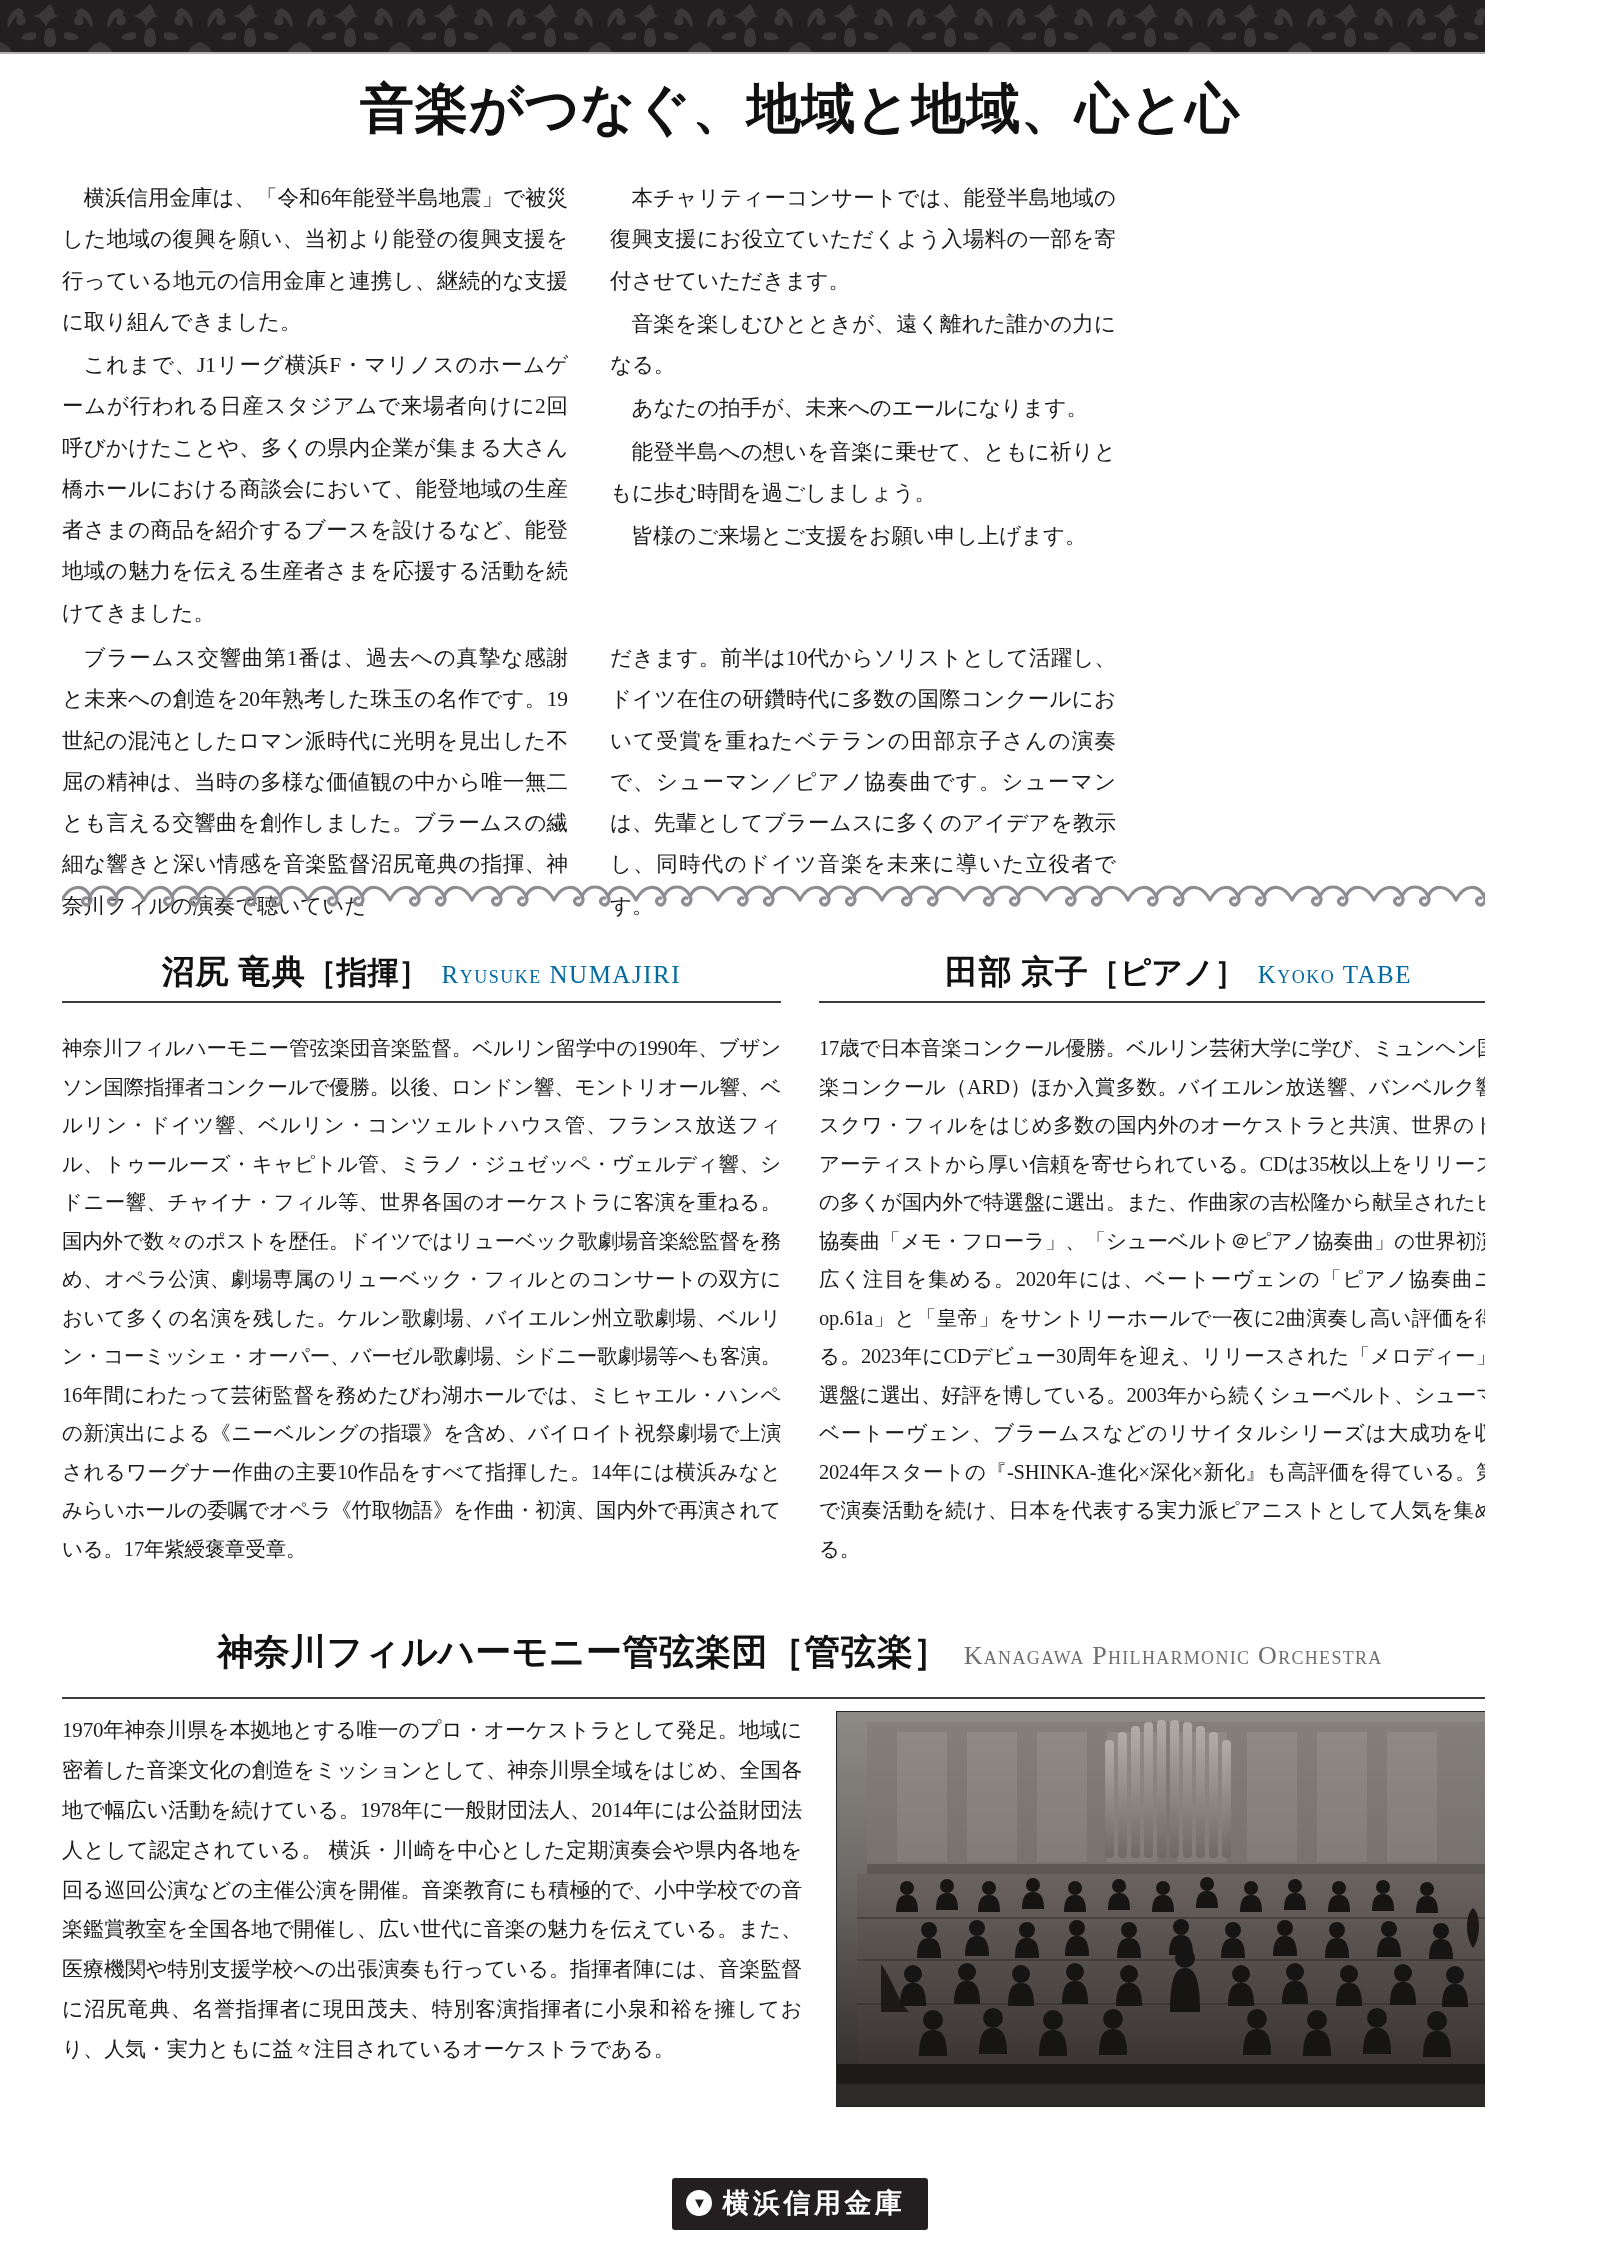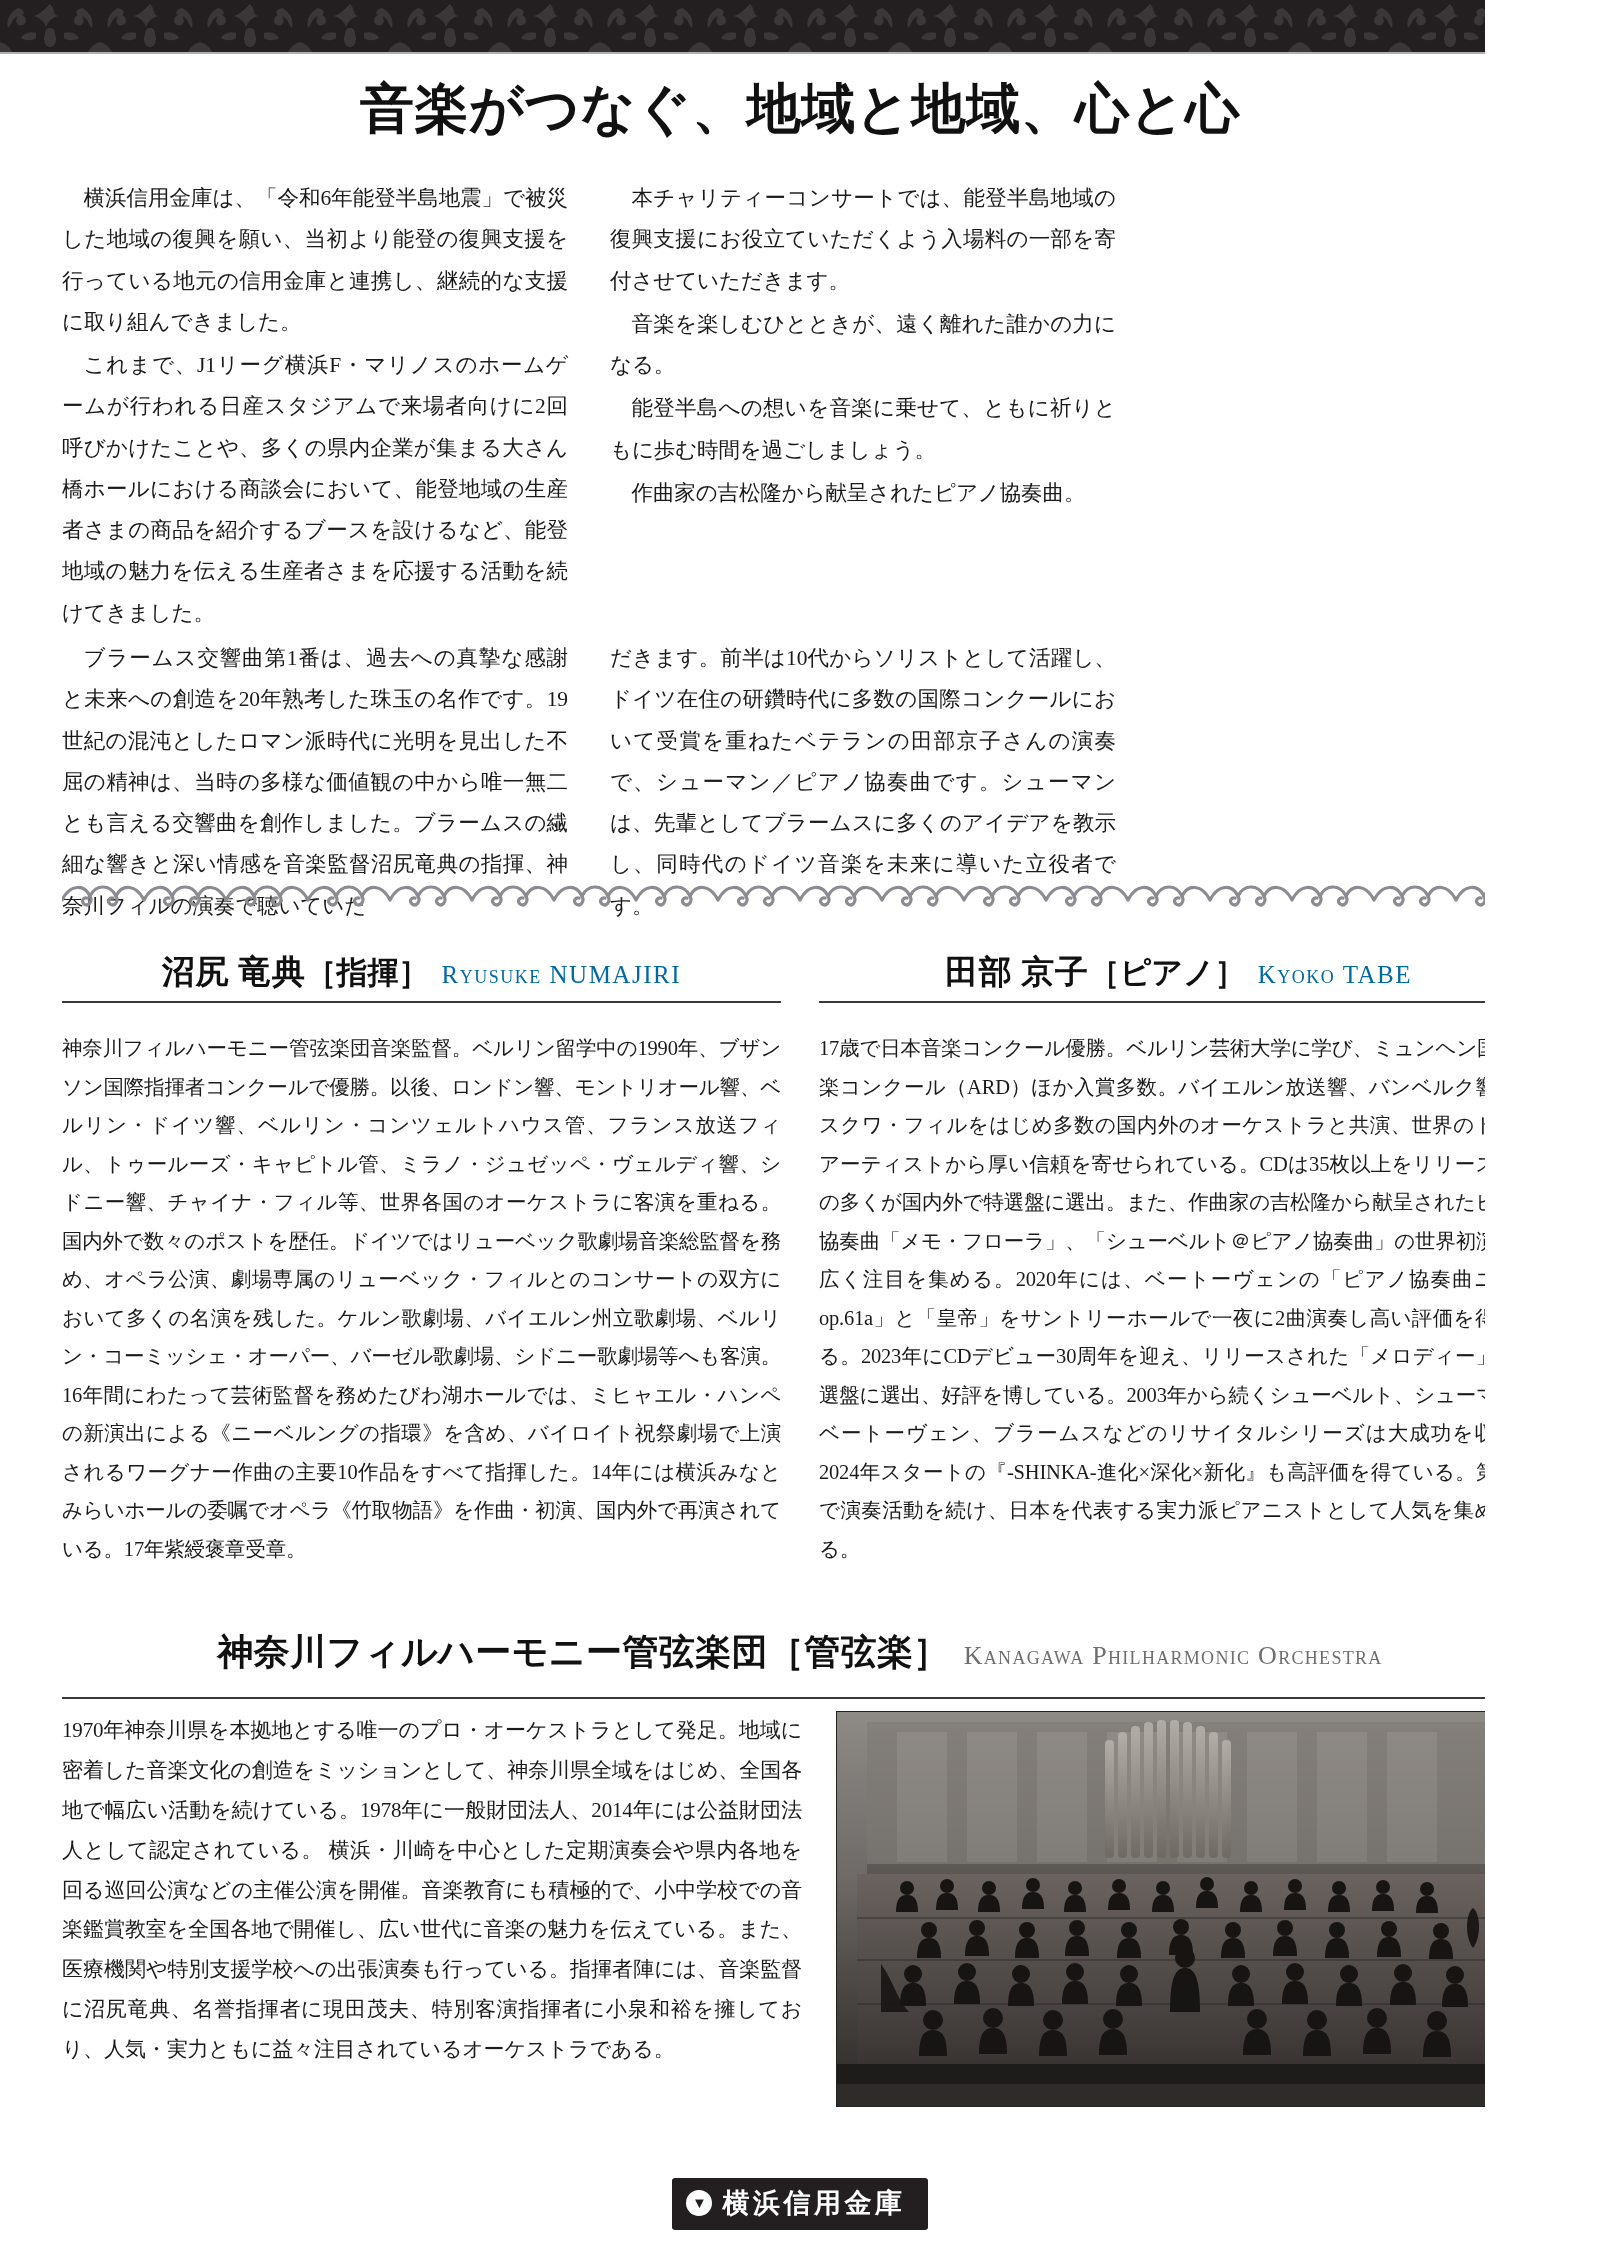--- a/index.html
+++ b/index.html
@@ -253,22 +253,23 @@
   <div class="headline headline-1">音楽がつなぐ、地域と地域、心と心</div>
 
   <div class="cols intro-cols">
     <div class="col">
       <p class="para">横浜信用金庫は、「令和6年能登半島地震」で被災した地域の復興を願い、当初より能登の復興支援を行っている地元の信用金庫と連携し、継続的な支援に取り組んできました。</p>
       <p class="para">これまで、J1リーグ横浜F・マリノスのホームゲームが行われる日産スタジアムで来場者向けに2回呼びかけたことや、多くの県内企業が集まる大さん橋ホールにおける商談会において、能登地域の生産者さまの商品を紹介するブースを設けるなど、能登地域の魅力を伝える生産者さまを応援する活動を続けてきました。</p>
     </div>
     <div class="col">
       <p class="para">本チャリティーコンサートでは、能登半島地域の復興支援にお役立ていただくよう入場料の一部を寄付させていただきます。</p>
       <p class="para">音楽を楽しむひとときが、遠く離れた誰かの力になる。</p>
+      <p class="para">あなたの拍手が、未来へのエールになります。</p>
       <p class="para">能登半島への想いを音楽に乗せて、ともに祈りともに歩む時間を過ごしましょう。</p>
-      <p class="para">作曲家の吉松隆から献呈されたピアノ協奏曲。</p>
+      <p class="para">皆様のご来場とご支援をお願い申し上げます。</p>
     </div>
   </div>
 
 
   <div class="cols prog-cols">
     <div class="col">
       <p class="para">ブラームス交響曲第1番は、過去への真摯な感謝と未来への創造を20年熟考した珠玉の名作です。19世紀の混沌としたロマン派時代に光明を見出した不屈の精神は、当時の多様な価値観の中から唯一無二とも言える交響曲を創作しました。ブラームスの繊細な響きと深い情感を音楽監督沼尻竜典の指揮、神奈川フィルの演奏で聴いていた</p>
     </div>
     <div class="col">
       <p class="para noind">だきます。前半は10代からソリストとして活躍し、ドイツ在住の研鑽時代に多数の国際コンクールにおいて受賞を重ねたベテランの田部京子さんの演奏で、シューマン／ピアノ協奏曲です。シューマンは、先輩としてブラームスに多くのアイデアを教示し、同時代のドイツ音楽を未来に導いた立役者です。</p>

